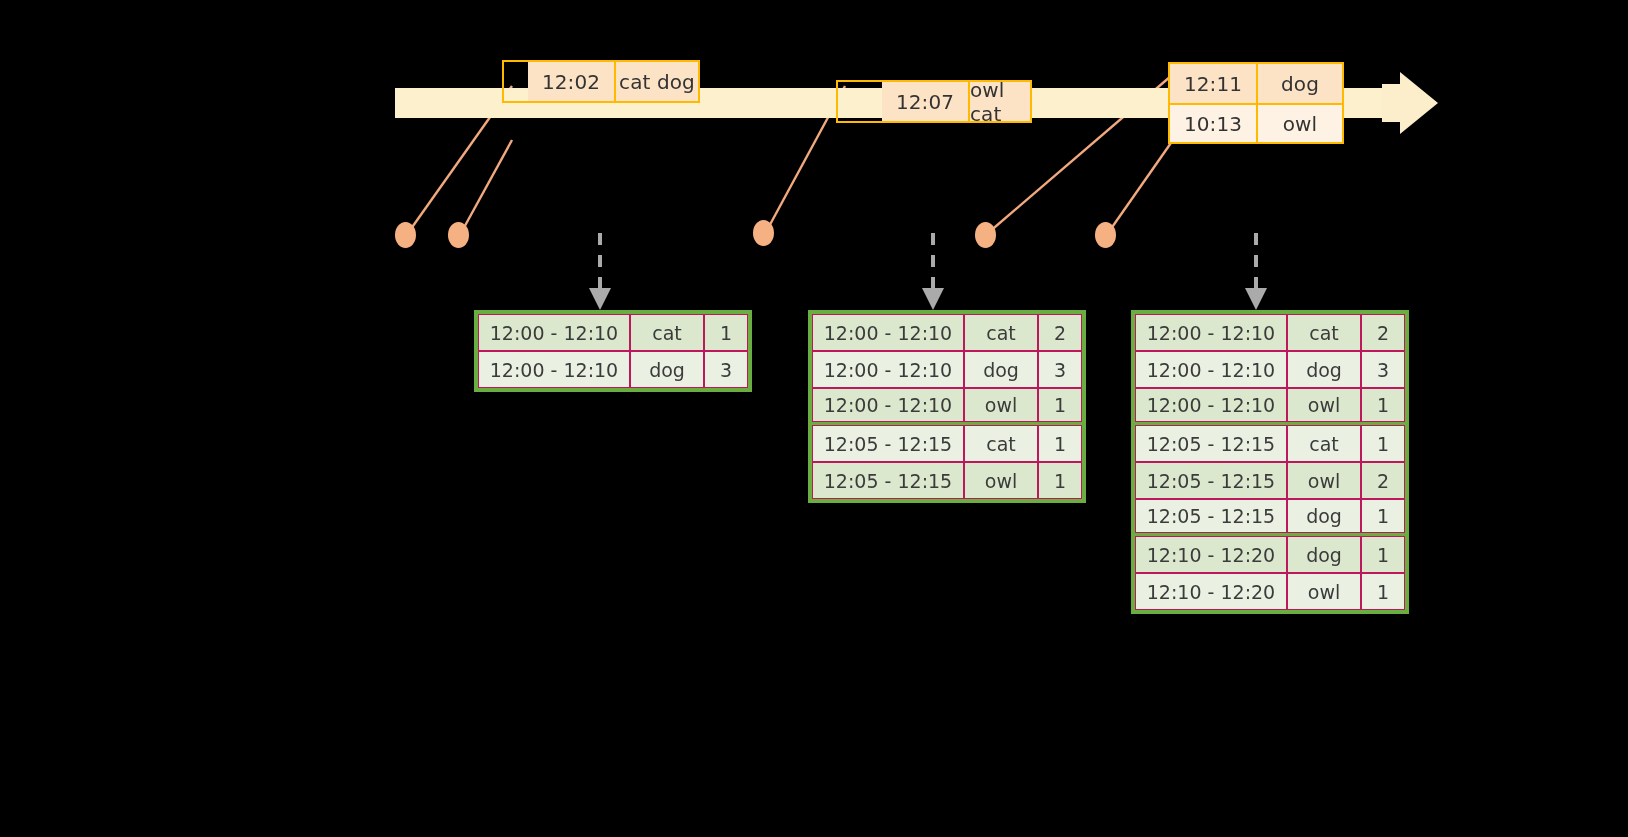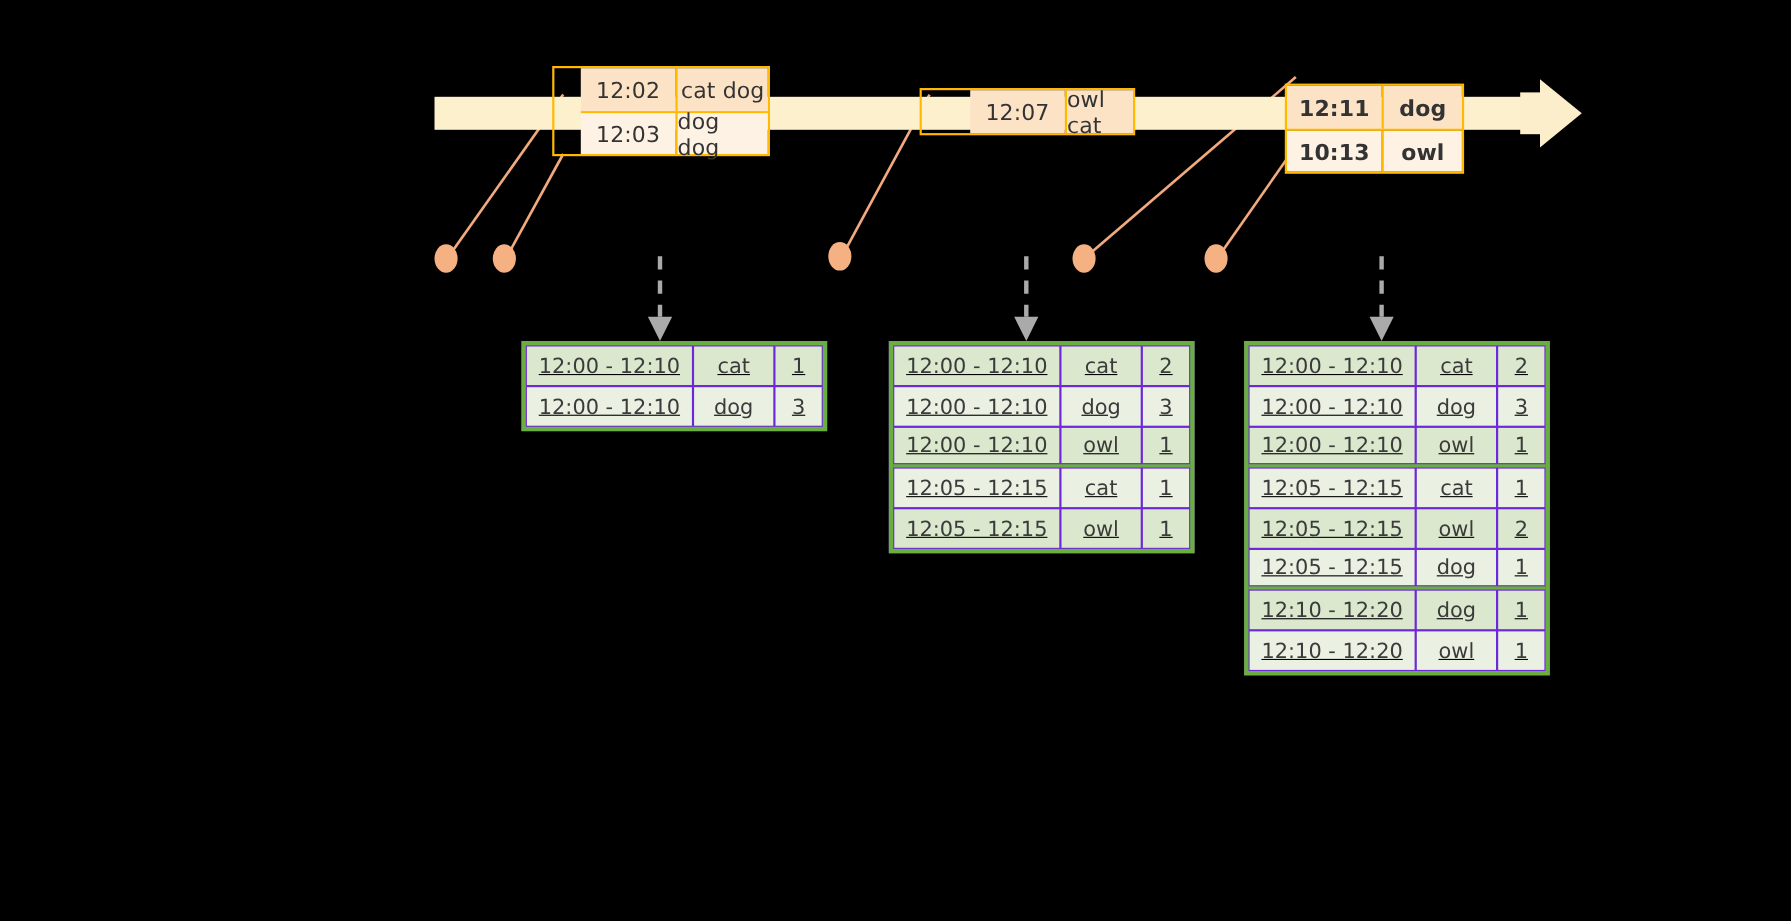--- a/index.html
+++ b/index.html
@@ -103,22 +103,21 @@
     height: 26px;
     border-radius: 50%;
     background: #f6b183;
   }
 
   
   .tbl {
     position: absolute;
     border: 4px solid #6aad41;
     box-sizing: border-box;
-    background: #6d28d9;
-    text-decoration: underline;
+    background: #be185d;
   }
   .trow {
     display: flex;
     height: 37px;
     box-sizing: border-box;
   }
   .tcell {
     display: flex;
     align-items: center;
     justify-content: center;
@@ -164,34 +163,30 @@
 
   <div class="timeline-bar"></div>
   <div class="timeline-head-body"></div>
   <div class="timeline-head"></div>
 
   <div class="evt" style="left:502px; top:60px; width:198px;padding-left:24px;">
     <div class="evt-row">
       <div class="evt-cell time">12:02</div>
       <div class="evt-cell words">cat dog</div>
     </div>
-    <div class="evt-row">
-      <div class="evt-cell time">12:03</div>
-      <div class="evt-cell words">dog dog</div>
-    </div>
   </div>
 
   <div class="evt" style="left:836px; top:80px; width:196px;padding-left:44px;">
     <div class="evt-row">
       <div class="evt-cell time">12:07</div>
       <div class="evt-cell words">owl cat</div>
     </div>
   </div>
 
-  <div class="evt" style="left:1168px; top:76px; width:163px;font-weight:bold;">
+  <div class="evt" style="left:1168px; top:62px; width:176px;">
     <div class="evt-row">
       <div class="evt-cell time">12:11</div>
       <div class="evt-cell words">dog</div>
     </div>
     <div class="evt-row">
       <div class="evt-cell time">10:13</div>
       <div class="evt-cell words">owl</div>
     </div>
   </div>
 

